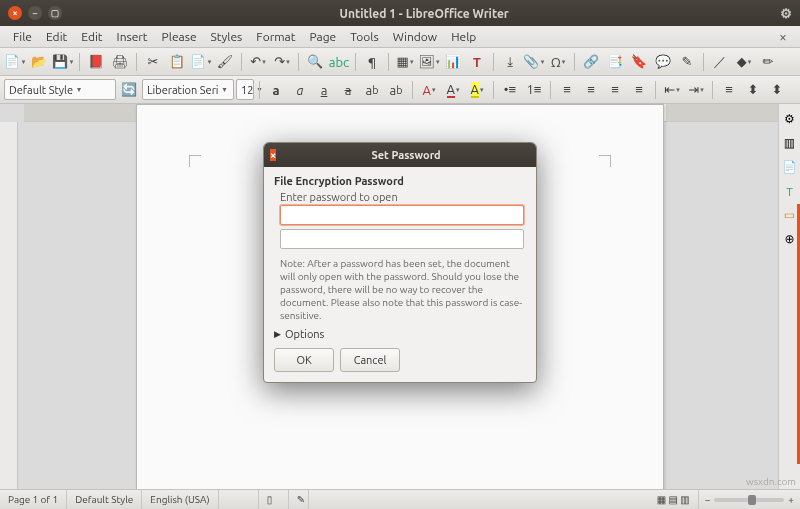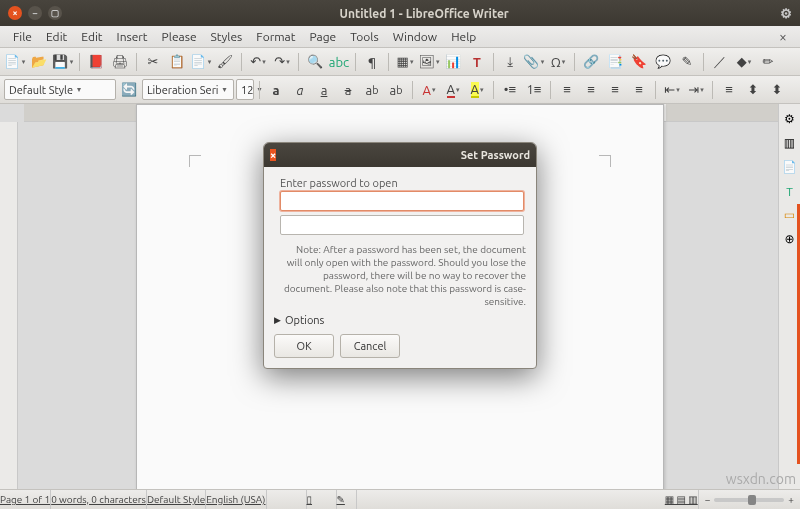--- a/index.html
+++ b/index.html
@@ -39,44 +39,44 @@
 .page .corner.tl { top: 50px; left: 52px; border-right: none; border-bottom: none; }
 .page .corner.tr { top: 50px; right: 52px; border-left: none; border-bottom: none; }
 
 
 .sidebar { position: absolute; right: 0; top: 104px; width: 22px; bottom: 20px; background: #efeeec; border-left: 1px solid #ccc; display: flex; flex-direction: column; align-items: center; padding-top: 6px; gap: 6px; }
 .sidebar .sbtn { width: 18px; height: 18px; display: flex; align-items: center; justify-content: center; font-size: 12px; }
 .sidebar .accent { position: absolute; right: 0; top: 100px; width: 3px; height: 260px; background: #e95420; }
 
 
 .statusbar { position: absolute; bottom: 0; left: 0; right: 0; height: 20px; background: linear-gradient(#f2f1ef, #e4e2de); border-top: 1px solid #c8c6c2; display: flex; align-items: center; font-size: 10px; color: #444; }
-.statusbar .cell { padding: 0 0; border-right: 1px solid #ccc; height: 100%; display: flex; align-items: center; text-decoration: underline; }
+.statusbar .cell { padding: 0 8px; border-right: 1px solid #ccc; height: 100%; display: flex; align-items: center; }
 .statusbar .spacer { flex: 1; }
 .zoom { display: flex; align-items: center; gap: 4px; padding: 0 6px; }
 .zoom .track { width: 70px; height: 4px; background: #ccc; border-radius: 2px; position: relative; }
 .zoom .track::after { content: ""; position: absolute; left: 48%; top: -3px; width: 8px; height: 10px; background: #888; border-radius: 2px; }
 
 
 .overlay { position: absolute; inset: 0; background: rgba(0,0,0,.02); display: flex; align-items: flex-start; justify-content: center; }
 .dialog { margin-top: 142px; width: 274px; background: #f2f1f0; border: 1px solid #8a857b; border-radius: 6px 6px 4px 4px; box-shadow: 0 8px 30px rgba(0,0,0,.5); overflow: hidden; }
 .dlg-titlebar { height: 24px; background: linear-gradient(#4a463f, #3c3831); display: flex; align-items: center; padding: 0 6px; color: #e9e6df; font-size: 11px; font-weight: bold; }
 .dlg-titlebar .wb { margin-right: 6px; }
-.dlg-titlebar .t { flex: 1; text-align: right; }
+.dlg-titlebar .t { flex: 1; text-align: center; }
 .dlg-body { padding: 8px 10px 10px; font-size: 11px; color: #333; }
 .dlg-body .section { font-weight: bold; color: #333; margin-bottom: 4px; font-size: 11px; }
 .dlg-body label { display: block; font-size: 11px; color: #555; margin: 2px 0 2px 6px; }
 .dlg-body input[type=password] { width: 244px; height: 20px; margin: 0 0 4px 6px; border: 1px solid #b8b5af; border-radius: 2px; padding: 0 4px; background: #fff; font-size: 11px; }
 .dlg-body input.focus { border-color: #e28b67; box-shadow: 0 0 0 1px rgba(233,84,32,.4); }
-.dlg-body .note { font-size: 10px; color: #666; margin: 4px 0 6px 6px; line-height: 1.3; text-align: right; }
+.dlg-body .note { font-size: 10px; color: #666; margin: 4px 0 6px 6px; line-height: 1.3; }
 .dlg-body .options { display: flex; align-items: center; gap: 4px; font-size: 11px; color: #333; margin: 2px 0 8px 0; cursor: default; }
 .dlg-body .options .tri { font-size: 9px; }
 .dlg-buttons { display: flex; gap: 6px; padding-right: 4px; }
 .dlg-buttons button { min-width: 60px; height: 24px; background: linear-gradient(#fbfaf9, #e9e7e3); border: 1px solid #b5b1a9; border-radius: 3px; font-size: 11px; color: #333; }
 
-.watermark { position: absolute; right: 4px; bottom: 22px; font-size: 14px; color: #aaa; margin-top: 20px; }
+.watermark { position: absolute; right: 4px; bottom: 22px; font-size: 10px; color: #aaa; margin-top: 20px; }
 </style>
 </head>
 <body>
 
 <div class="titlebar">
   <span class="wb close">×</span>
   <span class="wb min">–</span>
   <span class="wb max">▢</span>
   <span class="title">Untitled 1 - LibreOffice Writer</span>
   <span class="gear">⚙</span>
@@ -225,21 +225,20 @@
   <div class="sbtn">▥</div>
   <div class="sbtn">📄</div>
   <div class="sbtn" style="color:#2a7">T</div>
   <div class="sbtn" style="color:#d80">▭</div>
   <div class="sbtn">⊕</div>
   <div class="accent"></div>
 </div>
 
 <div class="statusbar">
   <div class="cell">Page 1 of 1</div>
-  <div class="cell">0 words, 0 characters</div>
   <div class="cell">Default Style</div>
   <div class="cell">English (USA)</div>
   <div class="cell" style="width:40px"></div>
   <div class="cell" style="width:30px">▯</div>
   <div class="cell" style="width:20px">✎</div>
   <div class="spacer"></div>
   <div class="cell">▦ ▤ ▥</div>
   <div class="zoom">
     <span>−</span>
     <div class="track"></div>
@@ -247,20 +246,21 @@
   </div>
 </div>
 
 <div class="overlay">
   <div class="dialog">
     <div class="dlg-titlebar">
       <span class="wb close">×</span>
       <span class="t">Set Password</span>
     </div>
     <div class="dlg-body">
+      <div class="section">File Encryption Password</div>
       <label>Enter password to open</label>
       <input type="password" class="focus" style="">
       <input type="password" style="">
       <div class="note">Note: After a password has been set, the document will only open with the password. Should you lose the password, there will be no way to recover the document. Please also note that this password is case-sensitive.</div>
       <div class="options">
         <span class="tri">▶</span>
         <span>Options</span>
       </div>
       <div class="dlg-buttons">
         <button>OK</button>

